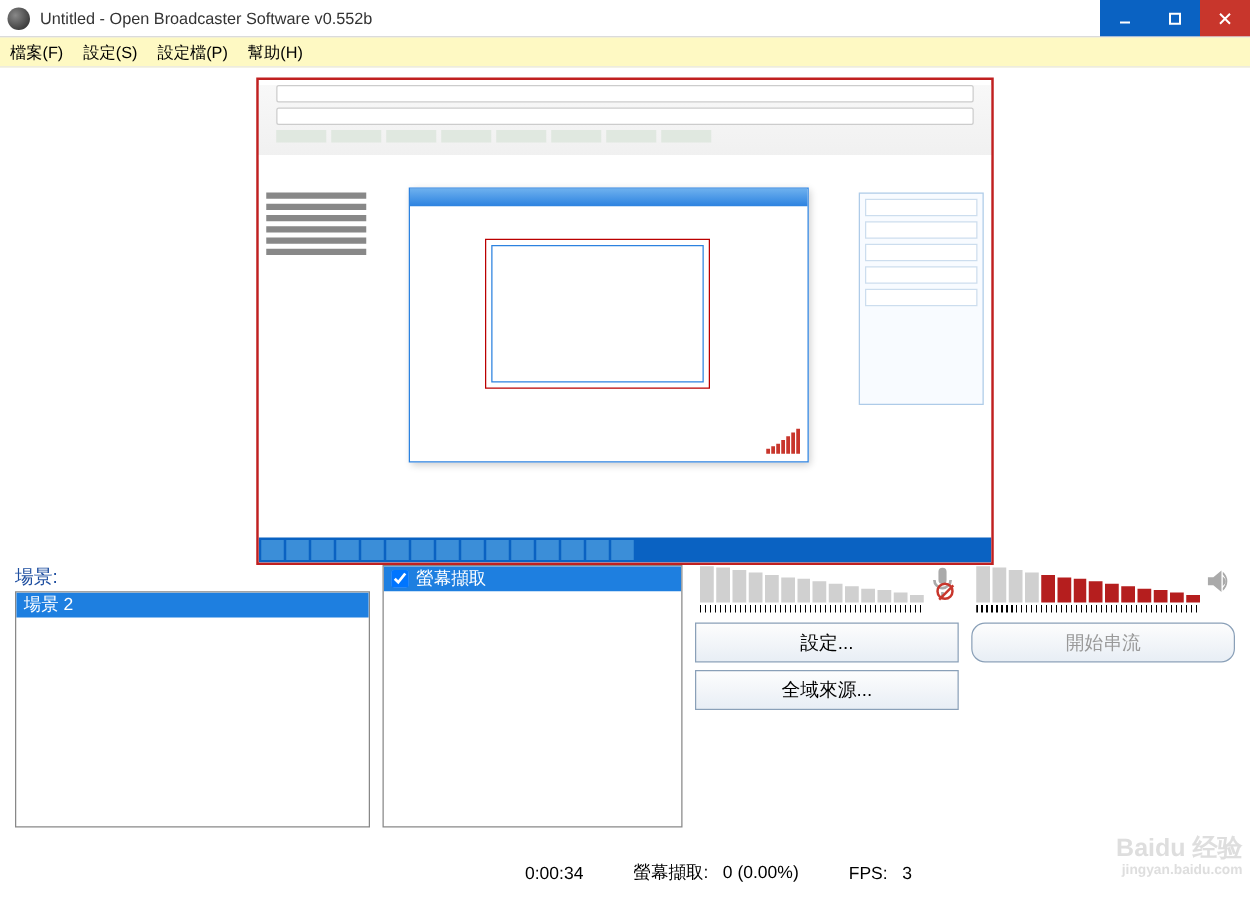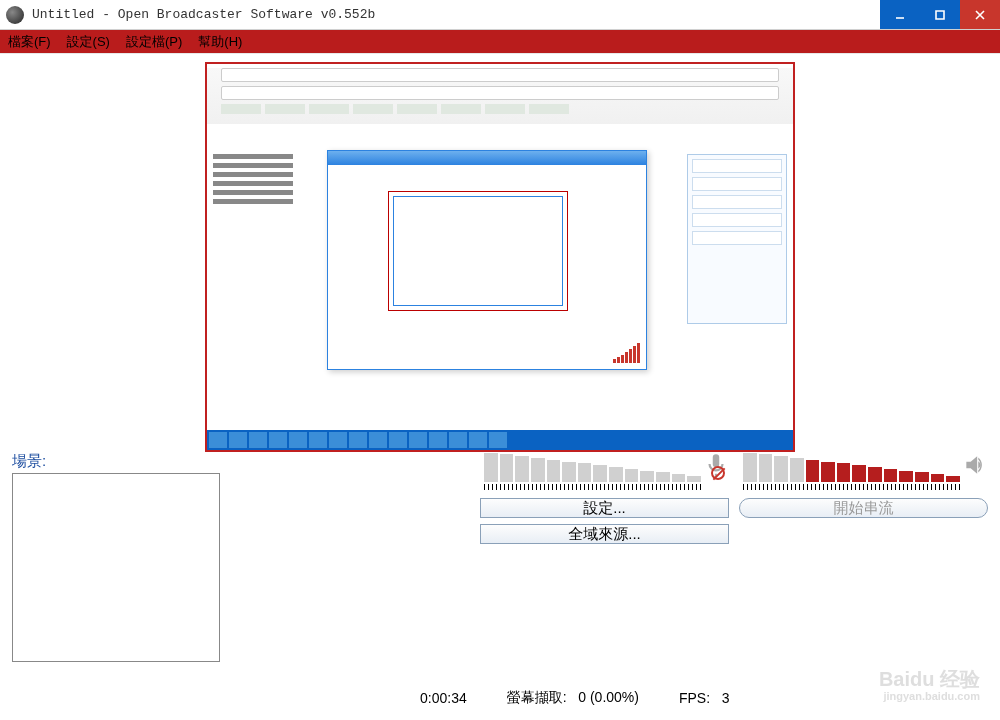--- a/index.html
+++ b/index.html
@@ -1,26 +1,26 @@
 <!DOCTYPE html>
 <html><head>
 <meta charset="utf-8">
 <style>
 * { margin: 0; padding: 0; box-sizing: border-box; font-family: "Microsoft YaHei", Arial, sans-serif; }
 body { width: 1000px; height: 720px; background: #fff; overflow: hidden; position: relative; }
 
 .titlebar { height: 30px; background: #fff; border-bottom: 1px solid #d0d0d0; display: flex; align-items: center; padding-left: 6px; }
 .titlebar .app-icon { width: 18px; height: 18px; border-radius: 50%; background: radial-gradient(circle at 35% 35%, #888, #222); margin-right: 8px; }
-.titlebar .title { font-size: 13px; color: #333; flex: 1; font-family: Liberation Mono, monospace; }
+.titlebar .title { font-size: 13px; color: #333; flex: 1; }
 .win-btns { display: flex; height: 100%; }
 .win-btn { width: 40px; display: flex; align-items: center; justify-content: center; background: #0a62c2; cursor: pointer; }
 .win-btn.close { background: #c8362c; }
 .win-btn svg { stroke: #fff; stroke-width: 1.6; fill: none; }
 
-.menubar { height: 24px; display: flex; align-items: center; padding: 0 8px; font-size: 13px; gap: 16px; background: #b91c1c; border-bottom: 1px solid #e8e8e8; }
+.menubar { height: 24px; display: flex; align-items: center; padding: 0 8px; font-size: 13px; gap: 16px; background: #fef9c3; border-bottom: 1px solid #e8e8e8; }
 .menubar span { cursor: pointer; }
 
 .preview-area { height: 398px; padding: 8px 0; display: flex; justify-content: center; }
 .preview-frame { width: 590px; height: 390px; border: 2px solid #c02020; background: #fff; position: relative; overflow: hidden; }
 .pf-top { height: 60px; background: linear-gradient(#f8f8f8,#f0f0f0); border-bottom: 1px solid #ddd; }
 .pf-url { margin: 4px 14px; height: 14px; background: #fff; border: 1px solid #ccc; border-radius: 2px; }
 .pf-bmbar { margin: 2px 14px; height: 10px; display:flex; gap:4px; }
 .pf-bmbar i { width: 40px; height: 100%; background: #e0e8e0; }
 .pf-body { position: absolute; top: 60px; bottom: 20px; left: 0; right: 0; background: #fff; padding: 6px 14px; }
 .pf-nested { position: absolute; left: 120px; top: 26px; width: 320px; height: 220px; border: 1px solid #2c82e0; background: #fff; box-shadow: 2px 2px 6px rgba(0,0,0,.2); }
@@ -49,29 +49,29 @@
 .meters { display: flex; gap: 10px; height: 40px; margin-bottom: 6px; }
 .meter { flex: 1; position: relative; display: flex; align-items: flex-end; gap: 2px; padding: 0 28px 10px 4px; }
 .meter .bar { flex: 1; background: #d0d0d0; }
 .meter .bar.on { background: #b51e1e; }
 .meter .spk-icon { position: absolute; right: 0; top: 0; width: 26px; height: 26px; }
 .meter .mute { position:absolute; right:4px; bottom:12px; width:14px; height:14px; border:2px solid #c8362c; border-radius:50%; }
 .meter .mute::after{content:"";position:absolute;left:-2px;top:5px;width:16px;height:2px;background:#c8362c;transform:rotate(-45deg);}
 .meter .track { position: absolute; bottom: 2px; left: 4px; right: 28px; height: 6px; background: repeating-linear-gradient(90deg,#000 0 1px,transparent 1px 4px); }
 
 .btn-grid { display: grid; grid-template-columns: 1fr 1fr; gap: 6px 10px; }
-.obs-btn { height: 20px; border: 1px solid #8aa0b8; background: linear-gradient(#fdfdfd,#e8eef5); font-size: 15px; cursor: pointer; }
+.obs-btn { height: 32px; border: 1px solid #8aa0b8; background: linear-gradient(#fdfdfd,#e8eef5); font-size: 15px; cursor: pointer; }
 .obs-btn.disabled { color: #999; border-radius: 11px; }
 .obs-btn.active { border-color: #4a90d9; box-shadow: 0 0 0 1px #6ab0f0; }
 
 .statusbar { position: absolute; bottom: 10px; left: 0; right: 0; height: 24px; display: flex; align-items: center; font-size: 14px; padding: 0 20px; }
 .statusbar .seg { margin-right: 40px; }
 .statusbar .timer { margin-left: 400px; }
 
-.watermark { position: absolute; right: 20px; bottom: 18px; color: rgba(200,200,200,.6); font-size: 20px; font-weight: bold; pointer-events: none; text-align: right; line-height: 1.1; }
+.watermark { position: absolute; right: 6px; bottom: 18px; color: rgba(200,200,200,.6); font-size: 20px; font-weight: bold; pointer-events: none; text-align: right; line-height: 1.1; }
 .watermark small { font-size: 11px; display:block; }
 </style>
 </head>
 <body>
 
 <div class="titlebar">
   <div class="app-icon"></div>
   <div class="title">Untitled - Open Broadcaster Software v0.552b</div>
   <div class="win-btns">
     <div class="win-btn">
@@ -159,26 +159,33 @@
         <i></i>
         <i></i>
         <i></i>
         <i></i>
         <i></i>
       </div>
   </div>
 </div>
 
 <div class="lower">
-  <div class="panel-col" style="width:208px">
+  <div class="panel-col" style="width:284px">
     <div class="panel-label">場景:</div>
     <div class="listbox" id="scenes-list">
+        <div class="list-item selected">場景 2</div>
       </div>
   </div>
   <div class="panel-col" style="width:240px">
+    <div class="listbox" id="sources-list">
+        <div class="list-item chk-item selected">
+          <input type="checkbox" checked="" style="">
+          <span>螢幕擷取</span>
+        </div>
+      </div>
   </div>
   <div class="right-col">
     <div class="meters">
       <div class="meter" id="meter-mic">
         <div class="bar" style="height: 98%;"></div>
           <div class="bar" style="height: 92%;"></div>
           <div class="bar" style="height: 86%;"></div>
           <div class="bar" style="height: 80%;"></div>
           <div class="bar" style="height: 74%;"></div>
           <div class="bar" style="height: 68%;"></div>

